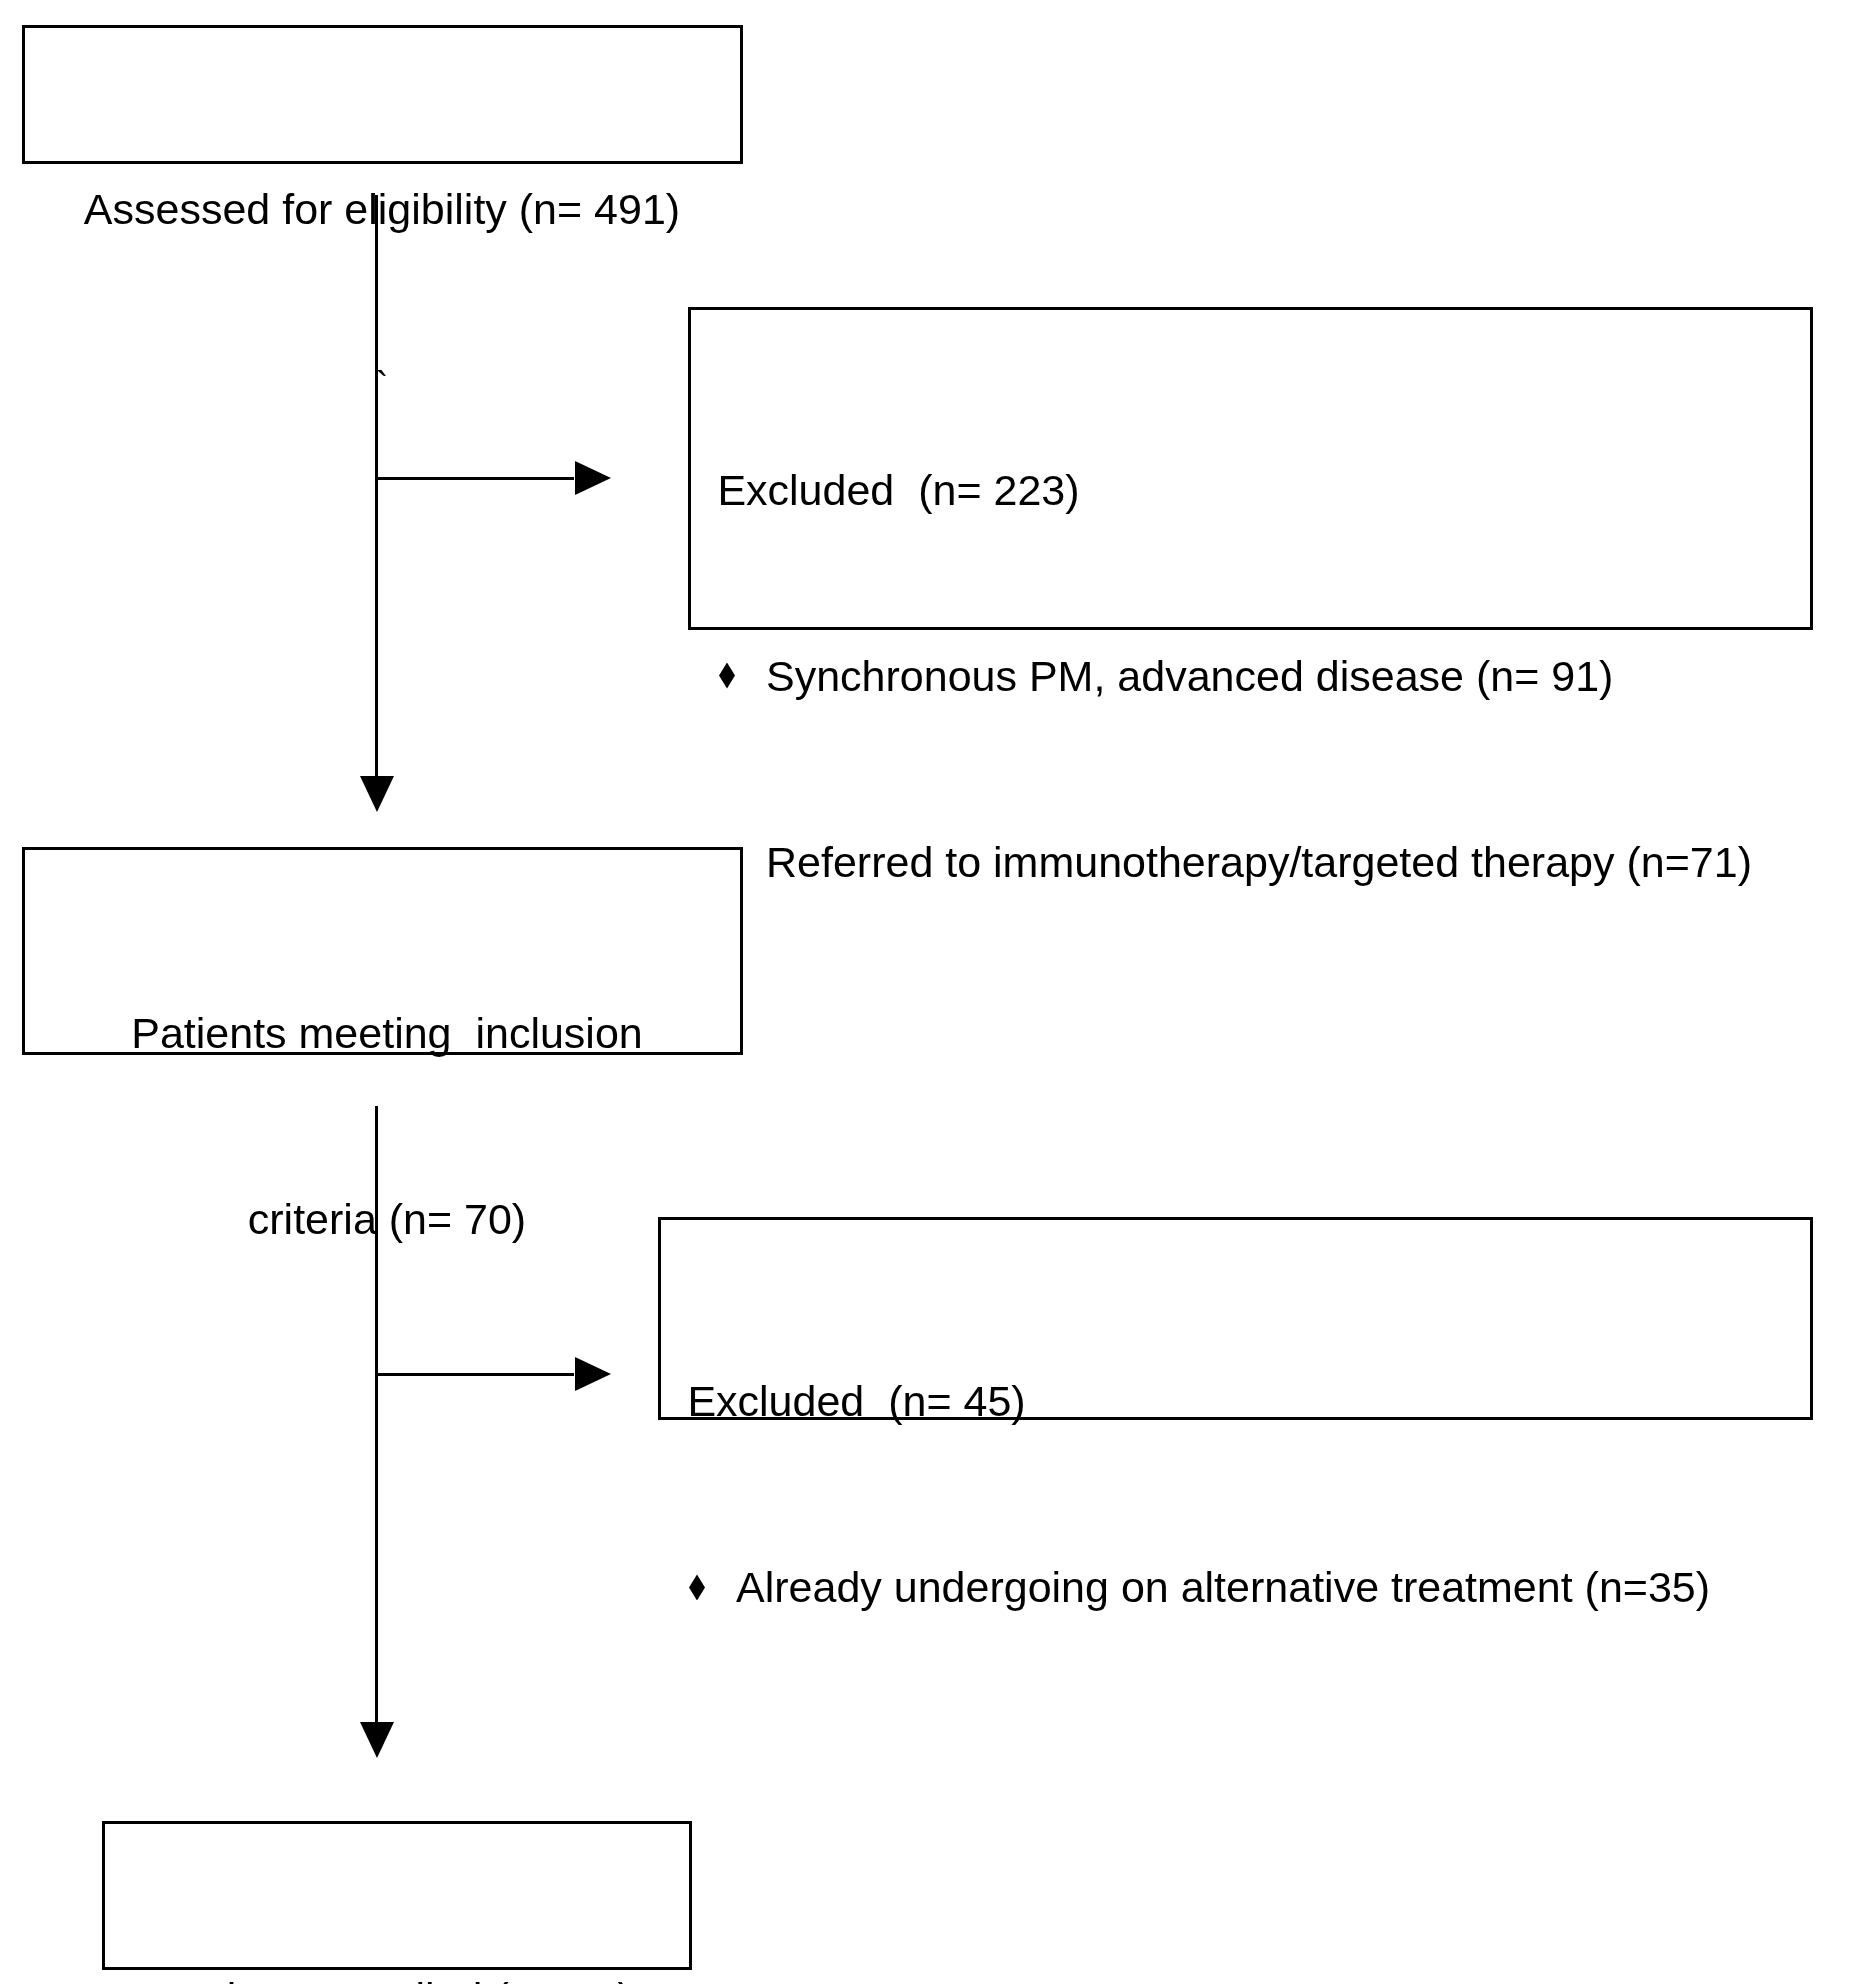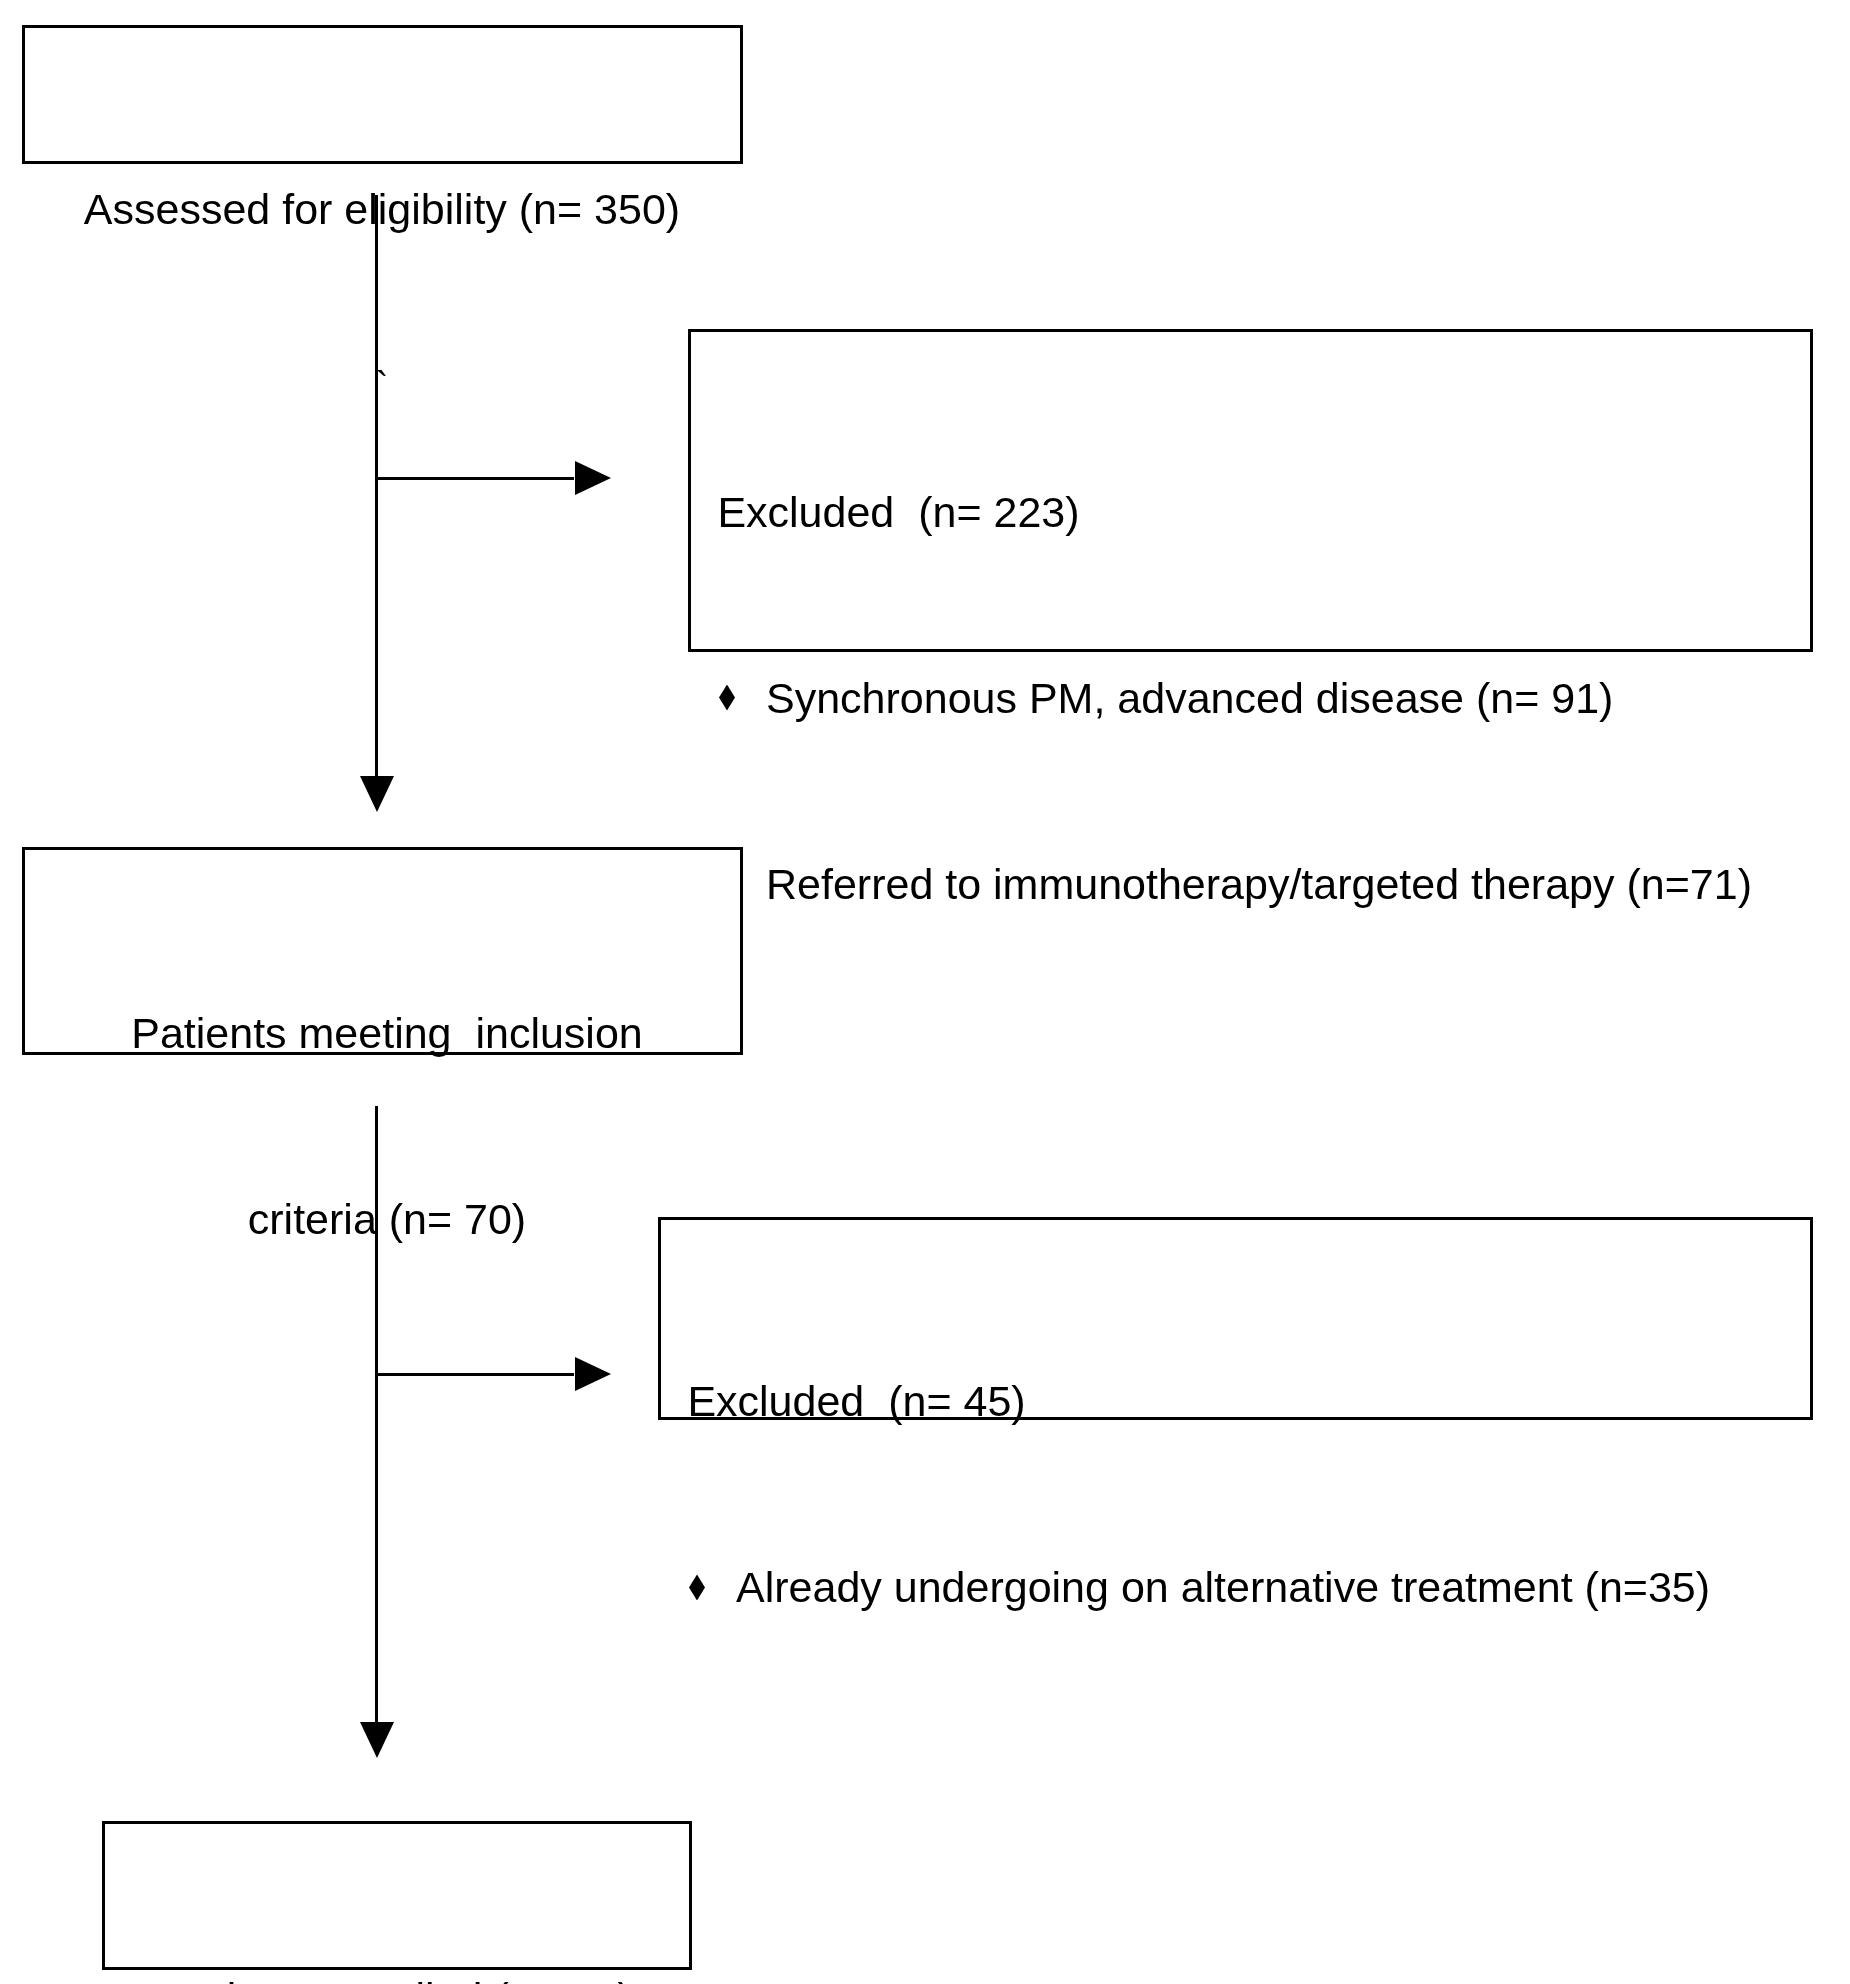--- a/index.html
+++ b/index.html
@@ -28,21 +28,21 @@
   .mark-line {
     text-align: center;
     font-size: 39px;
     line-height: 43px;
   }
   
   #box-assessed  { left: 21.5px;   top: 24.6px;   width: 721px; height: 139px; padding-top: 26px; }
   #box-inclusion { left: 21.5px;   top: 847px; width: 721px; height: 208px; padding-top: 28px; padding-left: 10px; }
   #box-enrolled  { left: 102px;  top: 1821px; width: 590px;  height: 149px; padding-top: 19px; }
   
-  #box-excluded1 { left: 688px; top: 307px;  width: 1125px; height: 323px; padding-top: 24.6px; margin-top: 22px; }
+  #box-excluded1 { left: 688px; top: 307px;  width: 1125px; height: 323px; padding-top: 24.6px; }
   #box-excluded2 { left: 658px; top: 1217px; width: 1155px; height: 203px; padding-top: 26.4px; }
   .ex-title { padding-left: 26.4px; }
   .bullet-row {
     display: flex;
     align-items: center;
     height: 62px;
     padding-left: 28px;
   }
   .diamond {
     flex: none;
@@ -77,21 +77,21 @@
   #vhead2 { left: 360px; top: 1722px; }
   #hline2 { left: 375px; top: 1373px; width: 199px;   }
   #hhead2 { left: 575px; top: 1357px; }
 </style>
 </head>
 <body>
 
 <div class="canvas">
 
   <div class="box txt-center" id="box-assessed">
-    <div>Assessed for eligibility (n= 350)</div>
+    <div>Assessed for eligibility (n= 491)</div>
     <div class="mark-line">`</div>
   </div>
 
   <div class="vline" id="vline1"></div>
   <div class="vhead" id="vhead1"></div>
 
   <div class="hline" id="hline1"></div>
   <div class="hhead" id="hhead1"></div>
 
   <div class="box" id="box-excluded1">

